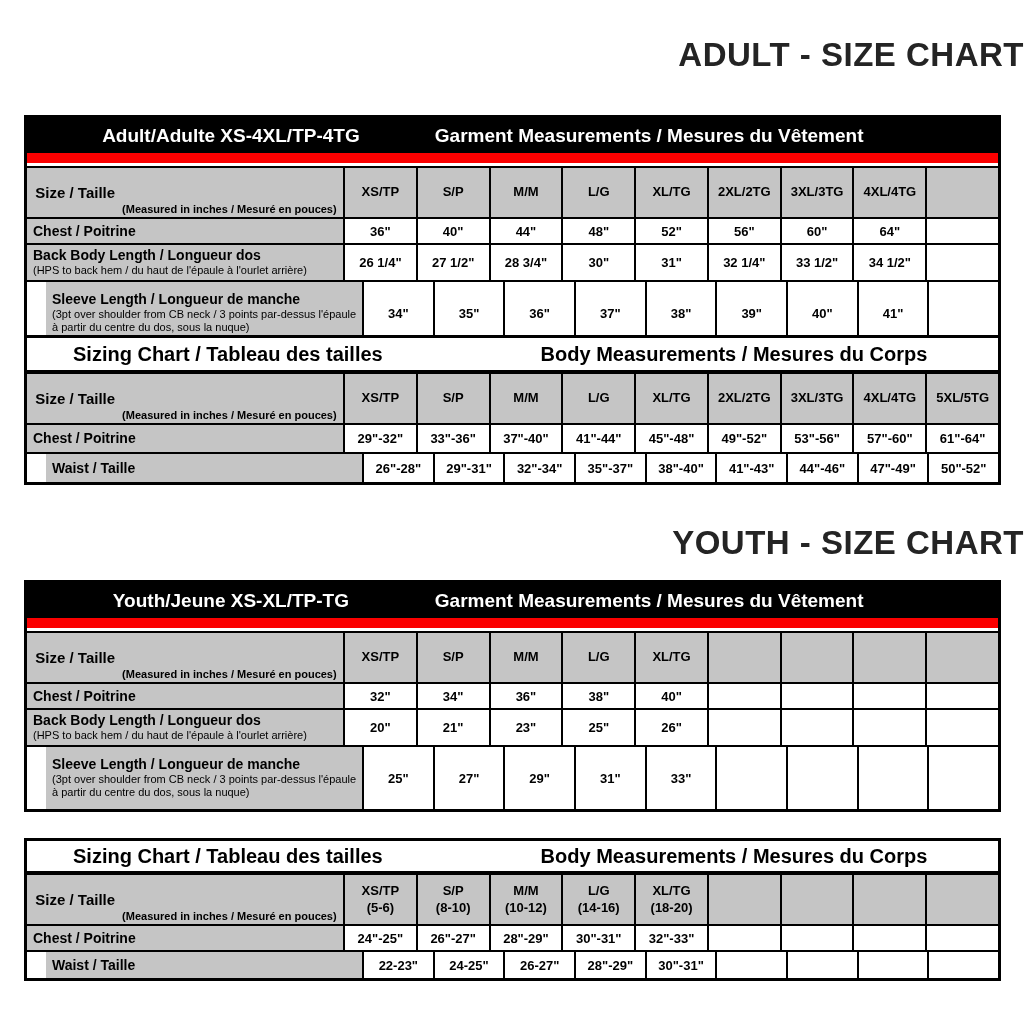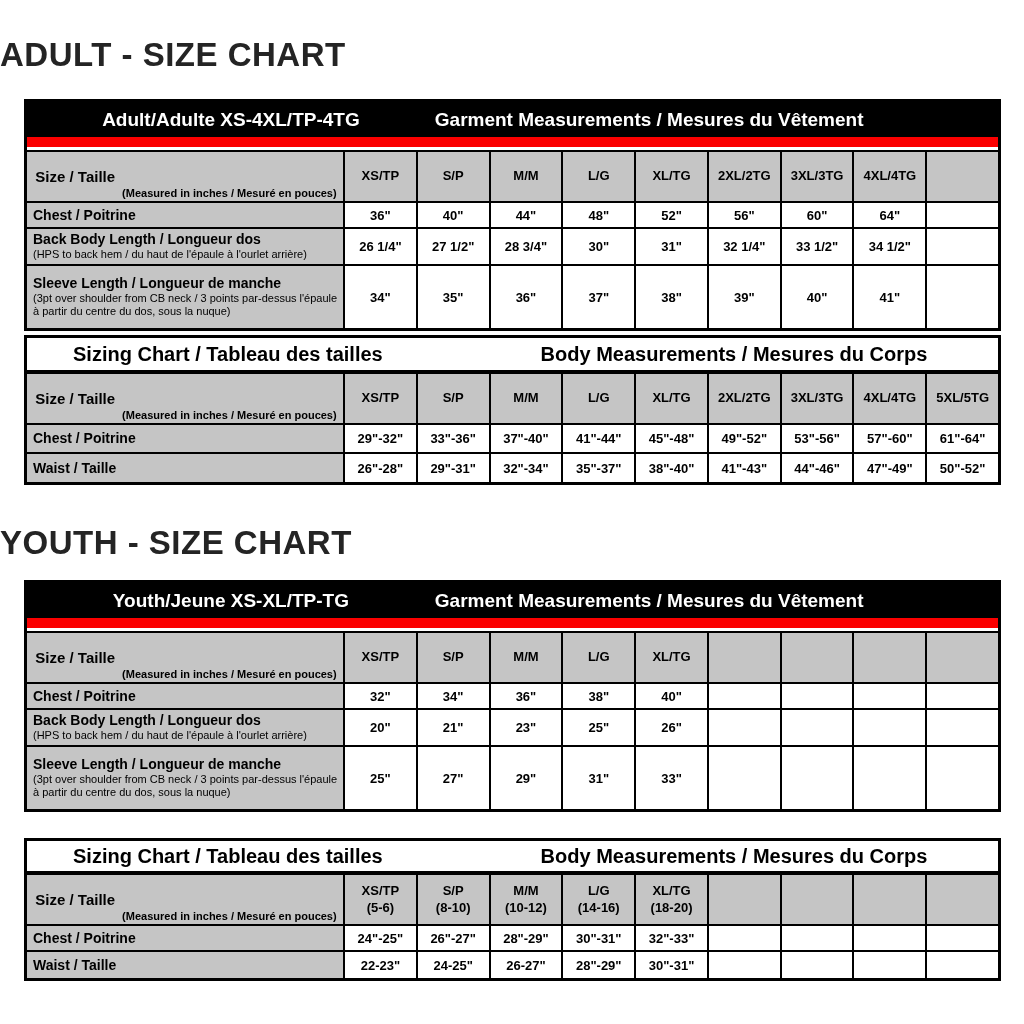--- a/index.html
+++ b/index.html
@@ -12,52 +12,52 @@
   }
   *{box-sizing:border-box;}
   html,body{margin:0;padding:0;}
   body{
     width:1024px;height:1024px;background:#ffffff;
     font-family:"Liberation Sans", sans-serif;
     position:relative;overflow:hidden;
   }
   .title{
     position:absolute;left:0;width:1024px;margin:0;
-    text-align:left;font-size:33px;font-weight:bold;
-    color:var(--title-color);letter-spacing:.5px;
+    text-align:right;font-size:33px;font-weight:bold;
+    color:var(--title-color);letter-spacing:.5px;padding-left:25px;
   }
   #adult-title{top:36px;}
   #youth-title{top:524px;}
 
   .tablebox{
     position:absolute;left:24px;width:977px;
     border:3px solid var(--border);background:#fff;
   }
-  #t-adult-garment{top:99px;}
+  #t-adult-garment{top:115px;}
   #t-adult-body{top:335px;}
   #t-youth-garment{top:580px;}
   #t-youth-body{top:838px;}
 
   
   .bh{display:flex;align-items:center;height:35px;background:var(--header-bg);color:var(--header-text);}
   .bh-left{width:42%;text-align:center;font-size:19px;font-weight:bold;}
   .bh-right{flex:1;font-size:19px;font-weight:bold;}
   .red{height:10px;background:var(--red);margin-bottom:3px;}
 
   
   .wh{display:flex;align-items:center;background:#fff;border-bottom:2px solid var(--border);}
   #t-adult-body .wh{height:34px;}
   #t-youth-body .wh{height:32px;}
   .wh-left{width:403px;flex:none;padding-left:6px;font-size:20px;font-weight:bold;margin-left:40px;}
   .wh-right{flex:1;text-align:center;font-size:20px;font-weight:bold;}
 
   
   .grid{border-top:2px solid var(--border);}
   .grow{display:flex;border-bottom:2px solid var(--border);align-items:stretch;}
-  .grid .grow:last-child{border-bottom:none;}
+  .grid .grow:last-child{border-bottom:none;padding-left:19px;}
   .cell{border-right:2px solid var(--border);display:flex;}
   .grow .cell:last-child{border-right:none;}
   .lcell{width:318px;flex:none;background:var(--gray);flex-direction:column;justify-content:center;padding:2px 4px 2px 6px;}
   .size-row .lcell{flex-direction:row;align-items:center;}
   .hcell{flex:1;background:var(--gray);flex-direction:column;align-items:center;justify-content:center;}
   .vcell{flex:1;background:#fff;align-items:center;justify-content:center;}
 
   .size-label{font-weight:bold;font-size:15px;}
   .size-note{font-size:11px;margin-left:7px;font-weight:bold;white-space:nowrap;margin-top:33px;}
   .col-head{font-weight:bold;font-size:13px;line-height:1.3;text-align:center;}

